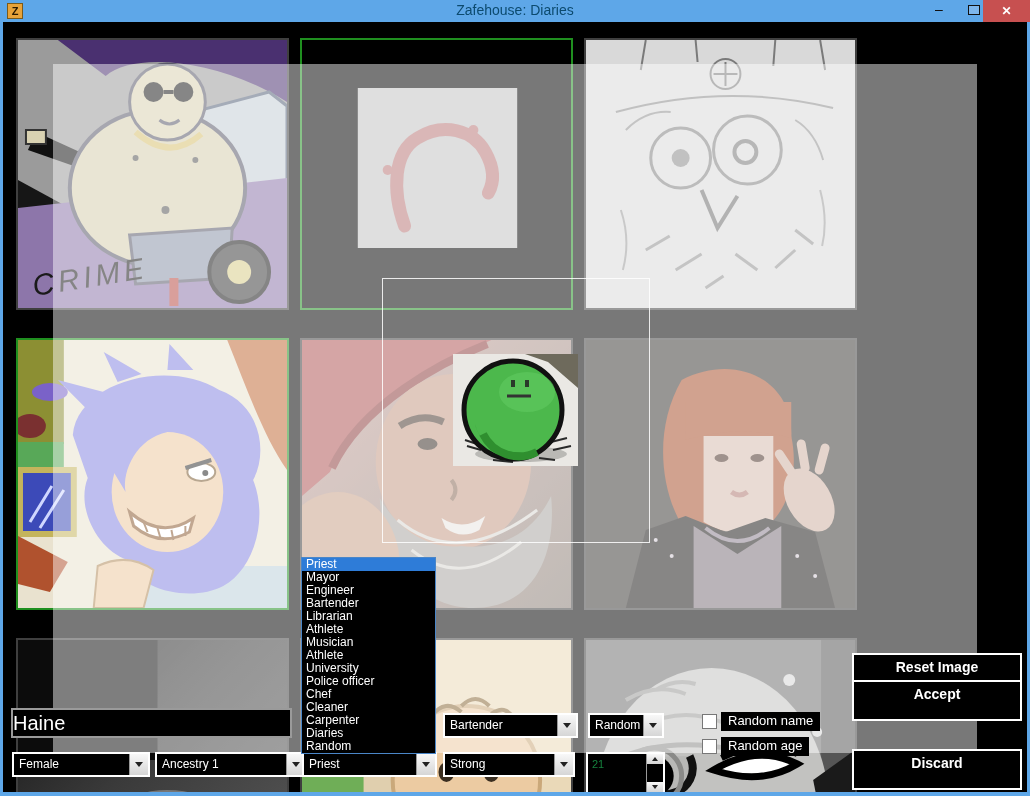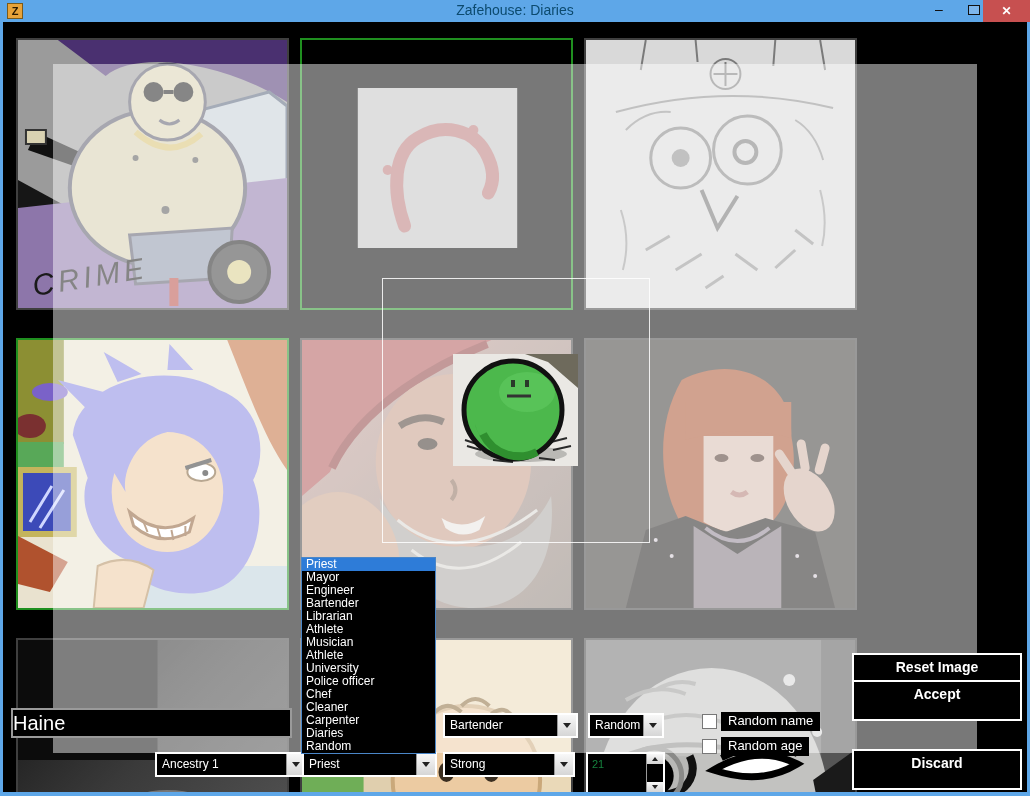--- a/index.html
+++ b/index.html
@@ -260,20 +260,24 @@
       <path d="M30,80 a40,40 0 0 0 54,18" stroke="#2f8f2f" stroke-width="8" fill="none"></path>
       <ellipse cx="74" cy="38" rx="28" ry="20" fill="#5ec85e" opacity="0.7"></ellipse>
       <rect x="58" y="26" width="4" height="7" fill="#2a3a2a"></rect>
       <rect x="72" y="26" width="4" height="7" fill="#2a3a2a"></rect>
       <path d="M54,42 h24" stroke="#333" stroke-width="3"></path>
     </svg>
   </div>
 
   <div class="name-field">Haine</div>
 
+  <div class="combo cb-gender">
+    <span class="val">Female</span>
+    <span class="arrow"></span>
+  </div>
   <div class="combo cb-ancestry">
     <span class="val">Ancestry 1</span>
     <span class="arrow"></span>
   </div>
   <div class="combo cb-occupation">
     <span class="val">Priest</span>
     <span class="arrow"></span>
   </div>
   <div class="combo cb-strength">
     <span class="val">Strong</span>

